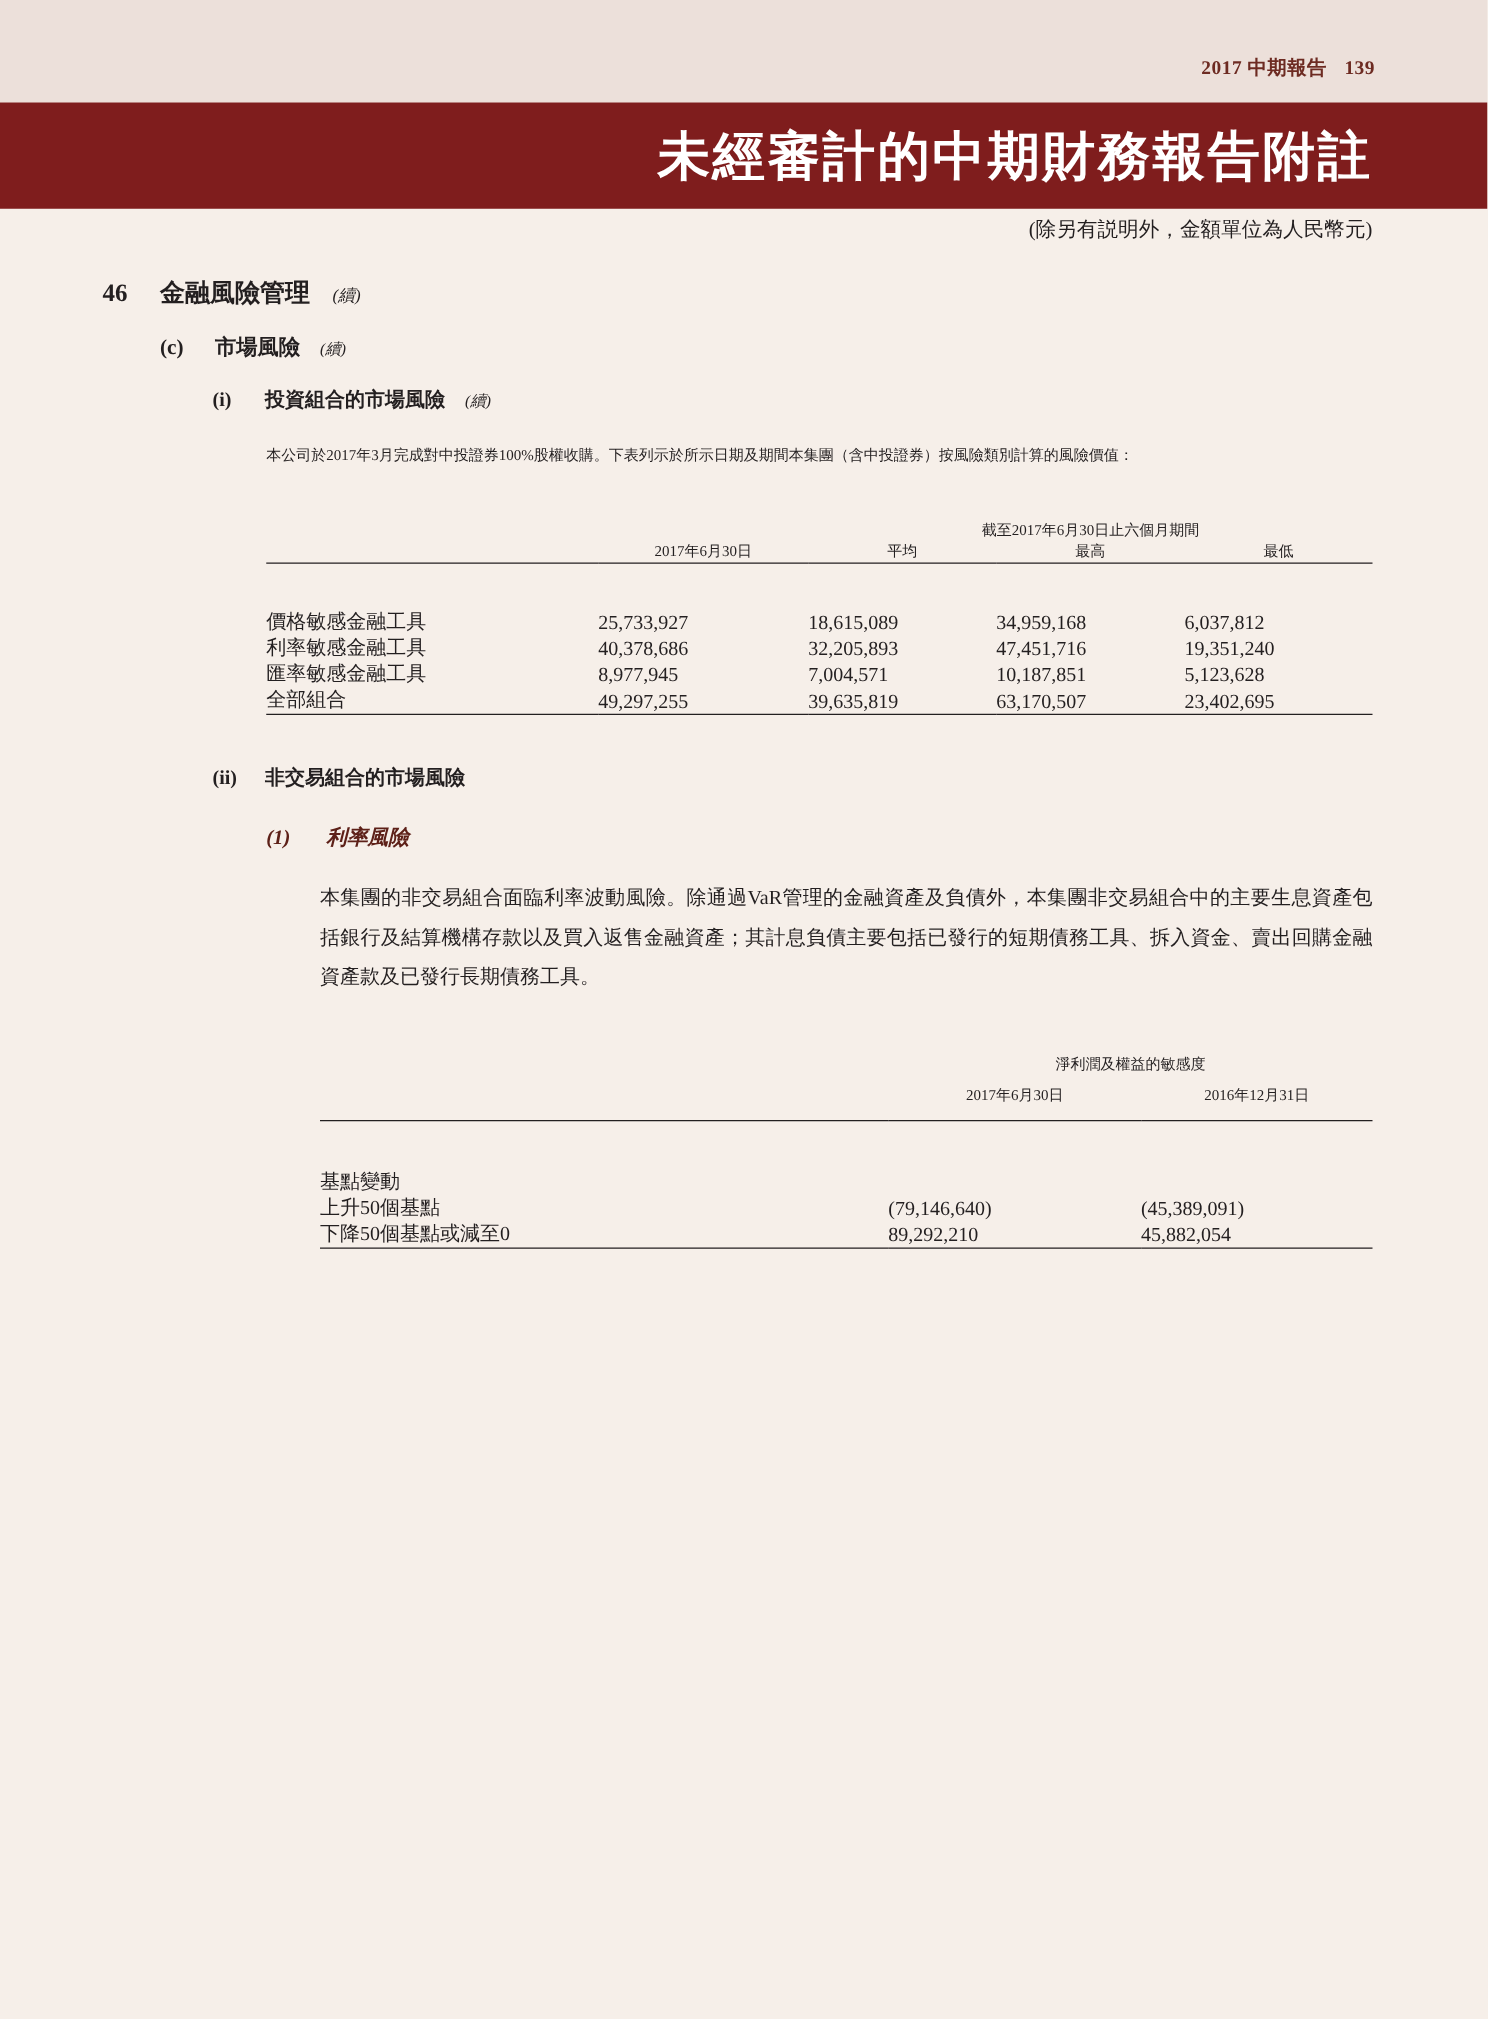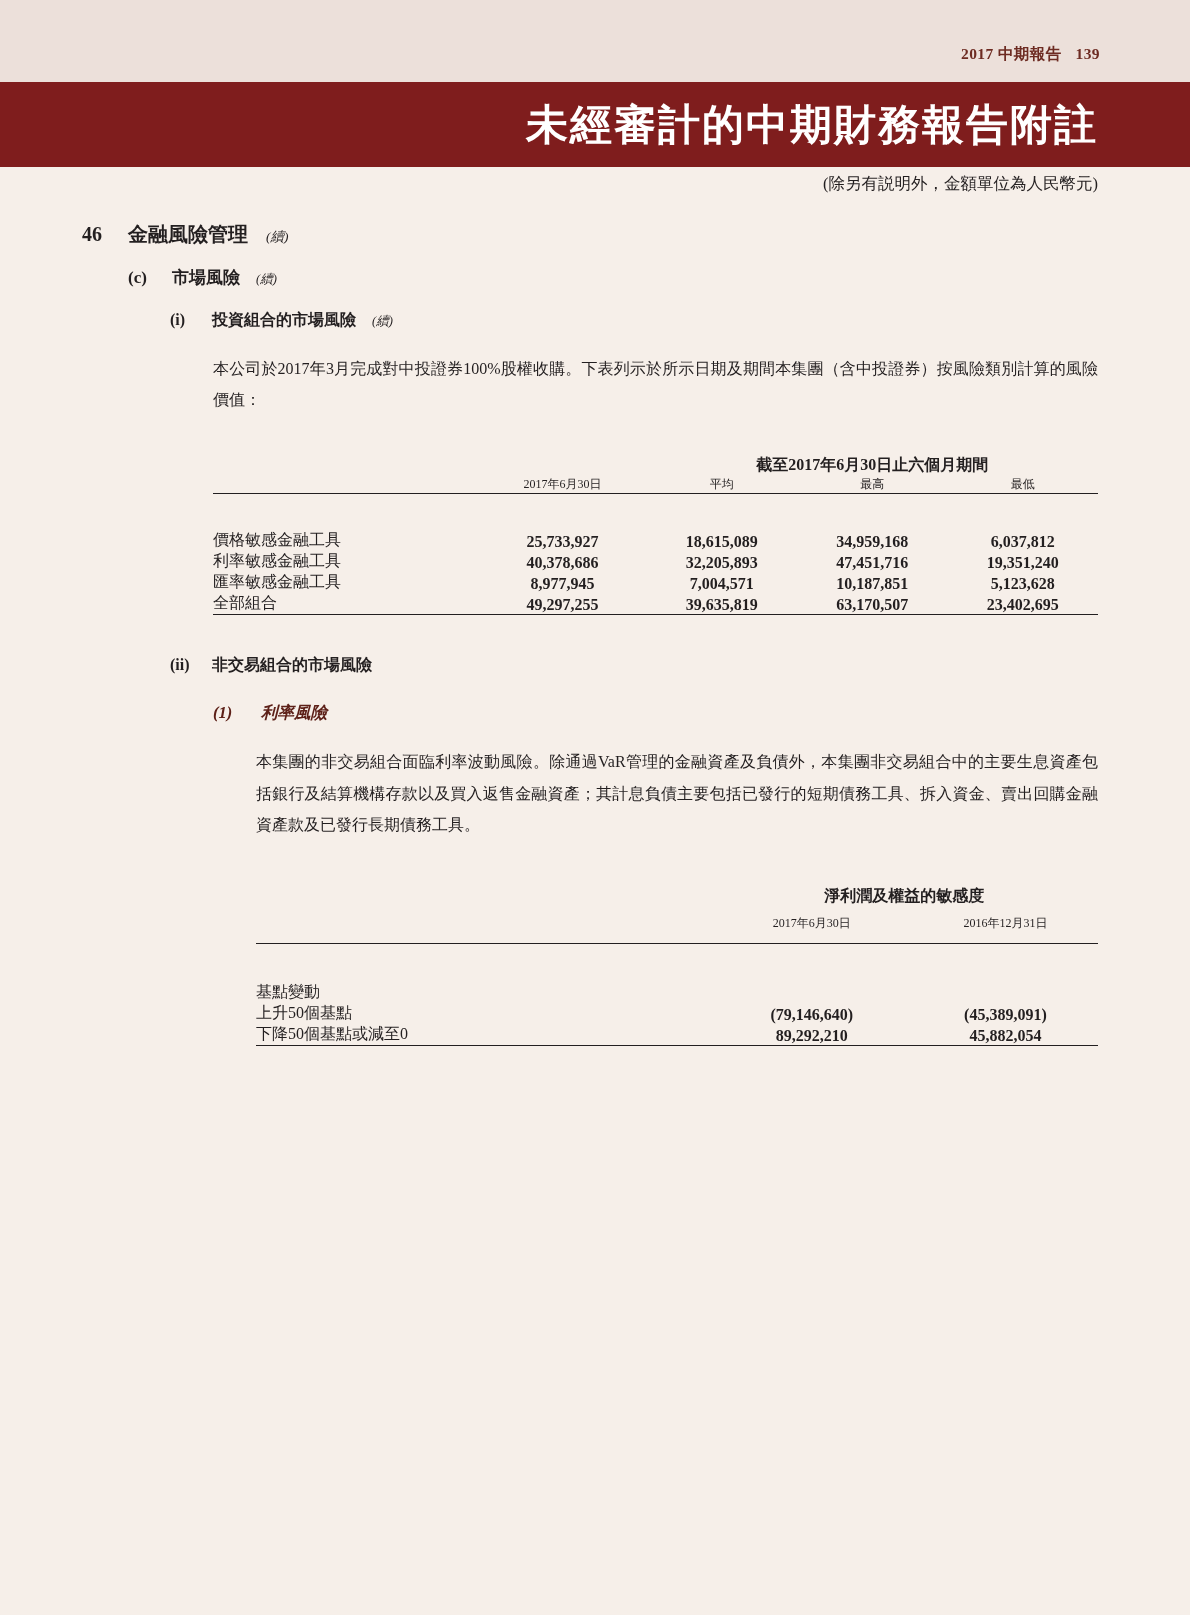--- a/index.html
+++ b/index.html
@@ -109,21 +109,21 @@
     font-size: 12.5px;
     font-style: italic;
     font-weight: normal;
     margin-left: 16px;
   }
 
   .para {
     margin-left: 213px;
     margin-right: 92px;
     margin-top: 22px;
-    font-size: 16px;
+    font-size: 12px;
     line-height: 1.95;
     text-align: justify;
     text-justify: inter-ideograph;
   }
 
   .lvl-1 {
     margin-left: 213px;
     margin-top: 26px;
     font-size: 16.5px;
     font-weight: bold;
@@ -154,22 +154,22 @@
     width: 100%;
     border-collapse: collapse;
     font-size: 16px;
   }
   table.fin th, table.fin td {
     padding: 0;
     vertical-align: bottom;
   }
   .grp-head {
     text-align: center;
-    font-weight: bold;
-    font-size: 16px;
+    font-weight: normal;
+    font-size: 12px;
     padding-bottom: 8px;
   }
   .col-head {
     text-align: center;
     font-weight: normal;
     font-size: 12px;
     padding-bottom: 11px;
   }
   .rule-row td {
     border-bottom: 1.4px solid #231f20;
@@ -177,24 +177,23 @@
     font-size: 0;
     line-height: 0;
   }
   .spacer-row td { height: 36px; }
   .data-label {
     text-align: left;
     padding: 7px 0;
     white-space: nowrap;
   }
   .data-val {
-    text-align: center;
+    text-align: left;
     padding: 7px 0;
     white-space: nowrap;
-    font-weight: bold;
   }
   .last-row td {
     padding-bottom: 10px;
   }
   .bot-rule td {
     border-bottom: 1.4px solid #231f20;
     height: 0;
     font-size: 0;
     line-height: 0;
   }

